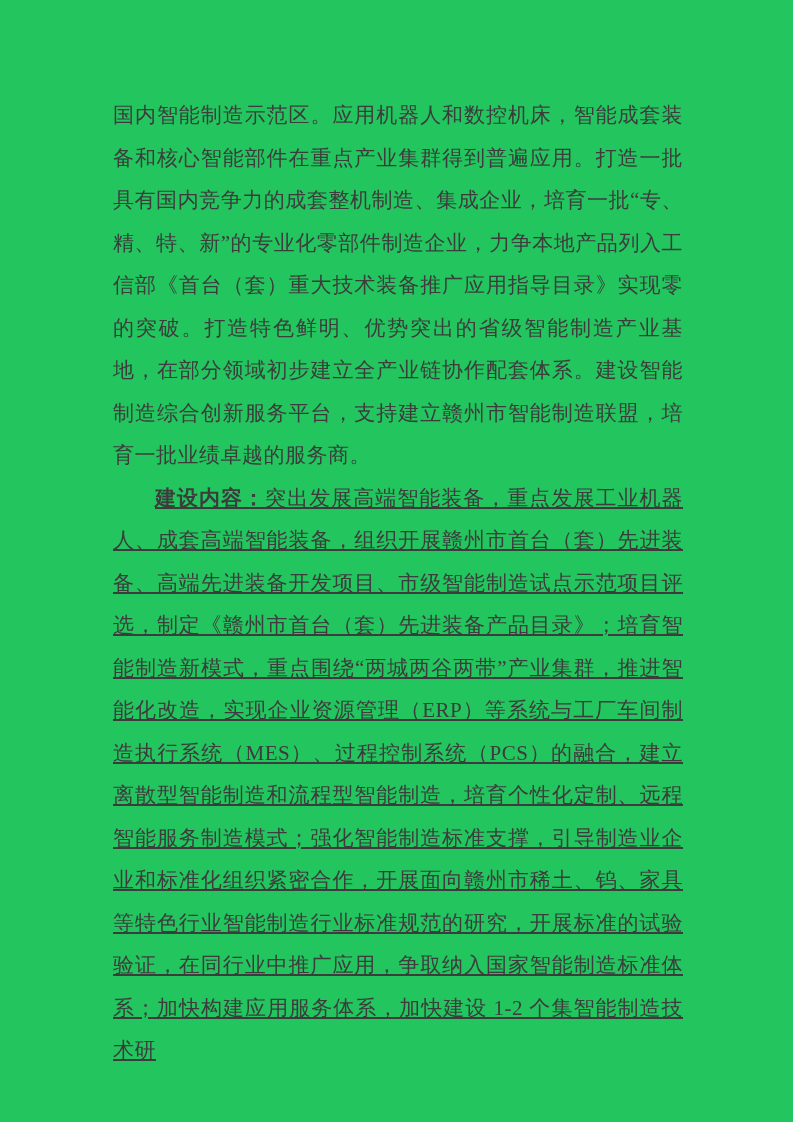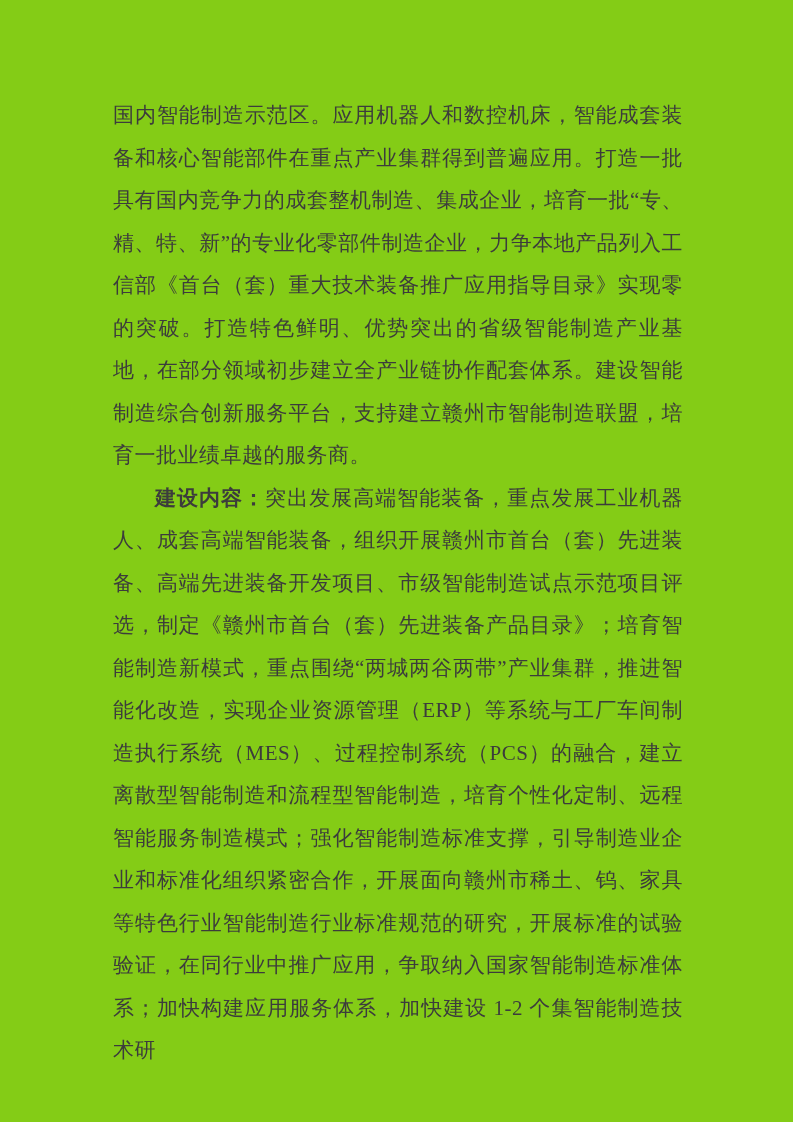--- a/index.html
+++ b/index.html
@@ -9,39 +9,40 @@
   }
   body {
     width: 793px;
     height: 1122px;
     overflow: hidden;
   }
   .page {
     box-sizing: border-box;
     width: 793px;
     height: 1122px;
-    background: #84cc16;
+    background: #22c55e;
     padding: 94px 110px 0 113px;
   }
   .doc-body {
     width: 570px;
   }
   .para {
     margin: 0;
     font-family: "Liberation Serif", "DejaVu Serif", serif;
     font-size: 21px;
     line-height: 42.5px;
     color: #3c3c3c;
     text-align: justify;
     text-justify: inter-ideograph;
     letter-spacing: 0.5px;
     word-break: break-all;
   }
   .para.indent {
     text-indent: 2em;
+    text-decoration: underline;
   }
   .lead-label {
     font-weight: bold;
   }
 </style>
 </head>
 <body>
 
 <div class="page">
   <div class="doc-body">

